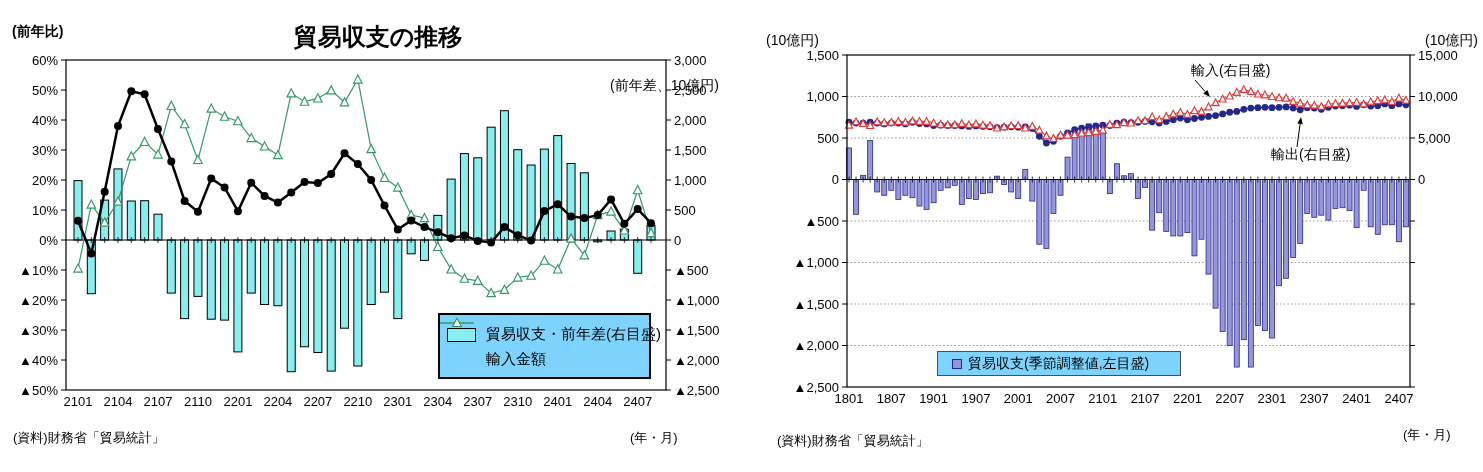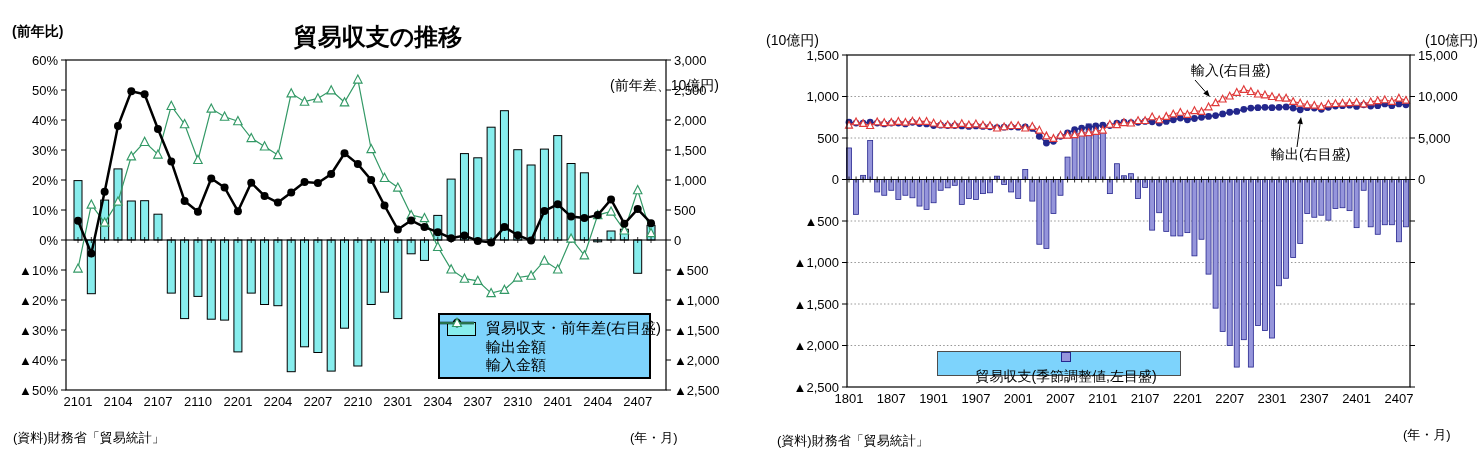--- a/index.html
+++ b/index.html
@@ -22,21 +22,21 @@
   .sourceR{left:37px;top:432px;}
   .xunit{position:absolute;font-size:13px;white-space:nowrap;}
   .xunitL{left:630px;top:429px;}
   .xunitR{left:663px;top:426px;}
   .legend{position:absolute;background:#7dd3fc;box-sizing:border-box;}
   .legendL{left:438px;top:313px;width:213px;height:66px;border:2px solid #000;
            display:flex;flex-direction:column;justify-content:space-evenly;padding:2px 0 2px 7px;}
   .lrow{display:flex;align-items:center;gap:5px;font-size:15px;line-height:1;white-space:nowrap;}
   .lmark{width:34px;height:16px;display:inline-block;flex:none;}
   .legendR{left:197px;top:351px;width:244px;height:25px;border:1px solid #4d4d4d;
-           display:flex;align-items:center;gap:6px;padding-left:14px;font-size:14px;white-space:nowrap;flex-direction:column;}
+           display:flex;align-items:center;gap:6px;padding-left:14px;font-size:14px;white-space:nowrap;}
   .lmark-sq{width:8px;height:8px;flex:none;display:inline-block;}
   .anno{position:absolute;font-size:14px;white-space:nowrap;}
   .annoImports{left:420px;top:62px;margin-left:31px;}
   .annoExports{left:531px;top:146px;}
 </style>
 </head>
 <body>
 
 <div class="canvas">
 
@@ -294,29 +294,20 @@
       </svg>
     <div class="unit unitL-left">(前年比)</div>
     <h2 class="title titleL">貿易収支の推移</h2>
     <div class="unit unitL-right">(前年差、10億円)</div>
     <div class="legend legendL">
       <div class="lrow">
         <span class="lmark" id="lm-bar">
             <span style="display:block;width:27px;height:12px;margin-top:2px;background:#87EDED;border:1px solid #000"></span>
           </span>
         <span>貿易収支・前年差(右目盛)</span>
-      </div>
-      <div class="lrow">
-        <span class="lmark" id="lm-ex">
-            <svg width="34" height="16">
-              <line x1="0" y1="8" x2="34" y2="8" stroke="#000000" stroke-width="2.6"></line>
-              <circle cx="17" cy="8" r="4.4" fill="#000000"></circle>
-            </svg>
-          </span>
-        <span>輸出金額</span>
       </div>
       <div class="lrow">
         <span class="lmark" id="lm-im">
             <svg width="34" height="16">
               <line x1="0" y1="8" x2="34" y2="8" stroke="#339966" stroke-width="1.3"></line>
               <polygon points="17,3.2 12.6,11.5 21.4,11.5" fill="#fff" stroke="#339966" stroke-width="1.2"></polygon>
             </svg>
           </span>
         <span>輸入金額</span>
       </div>

